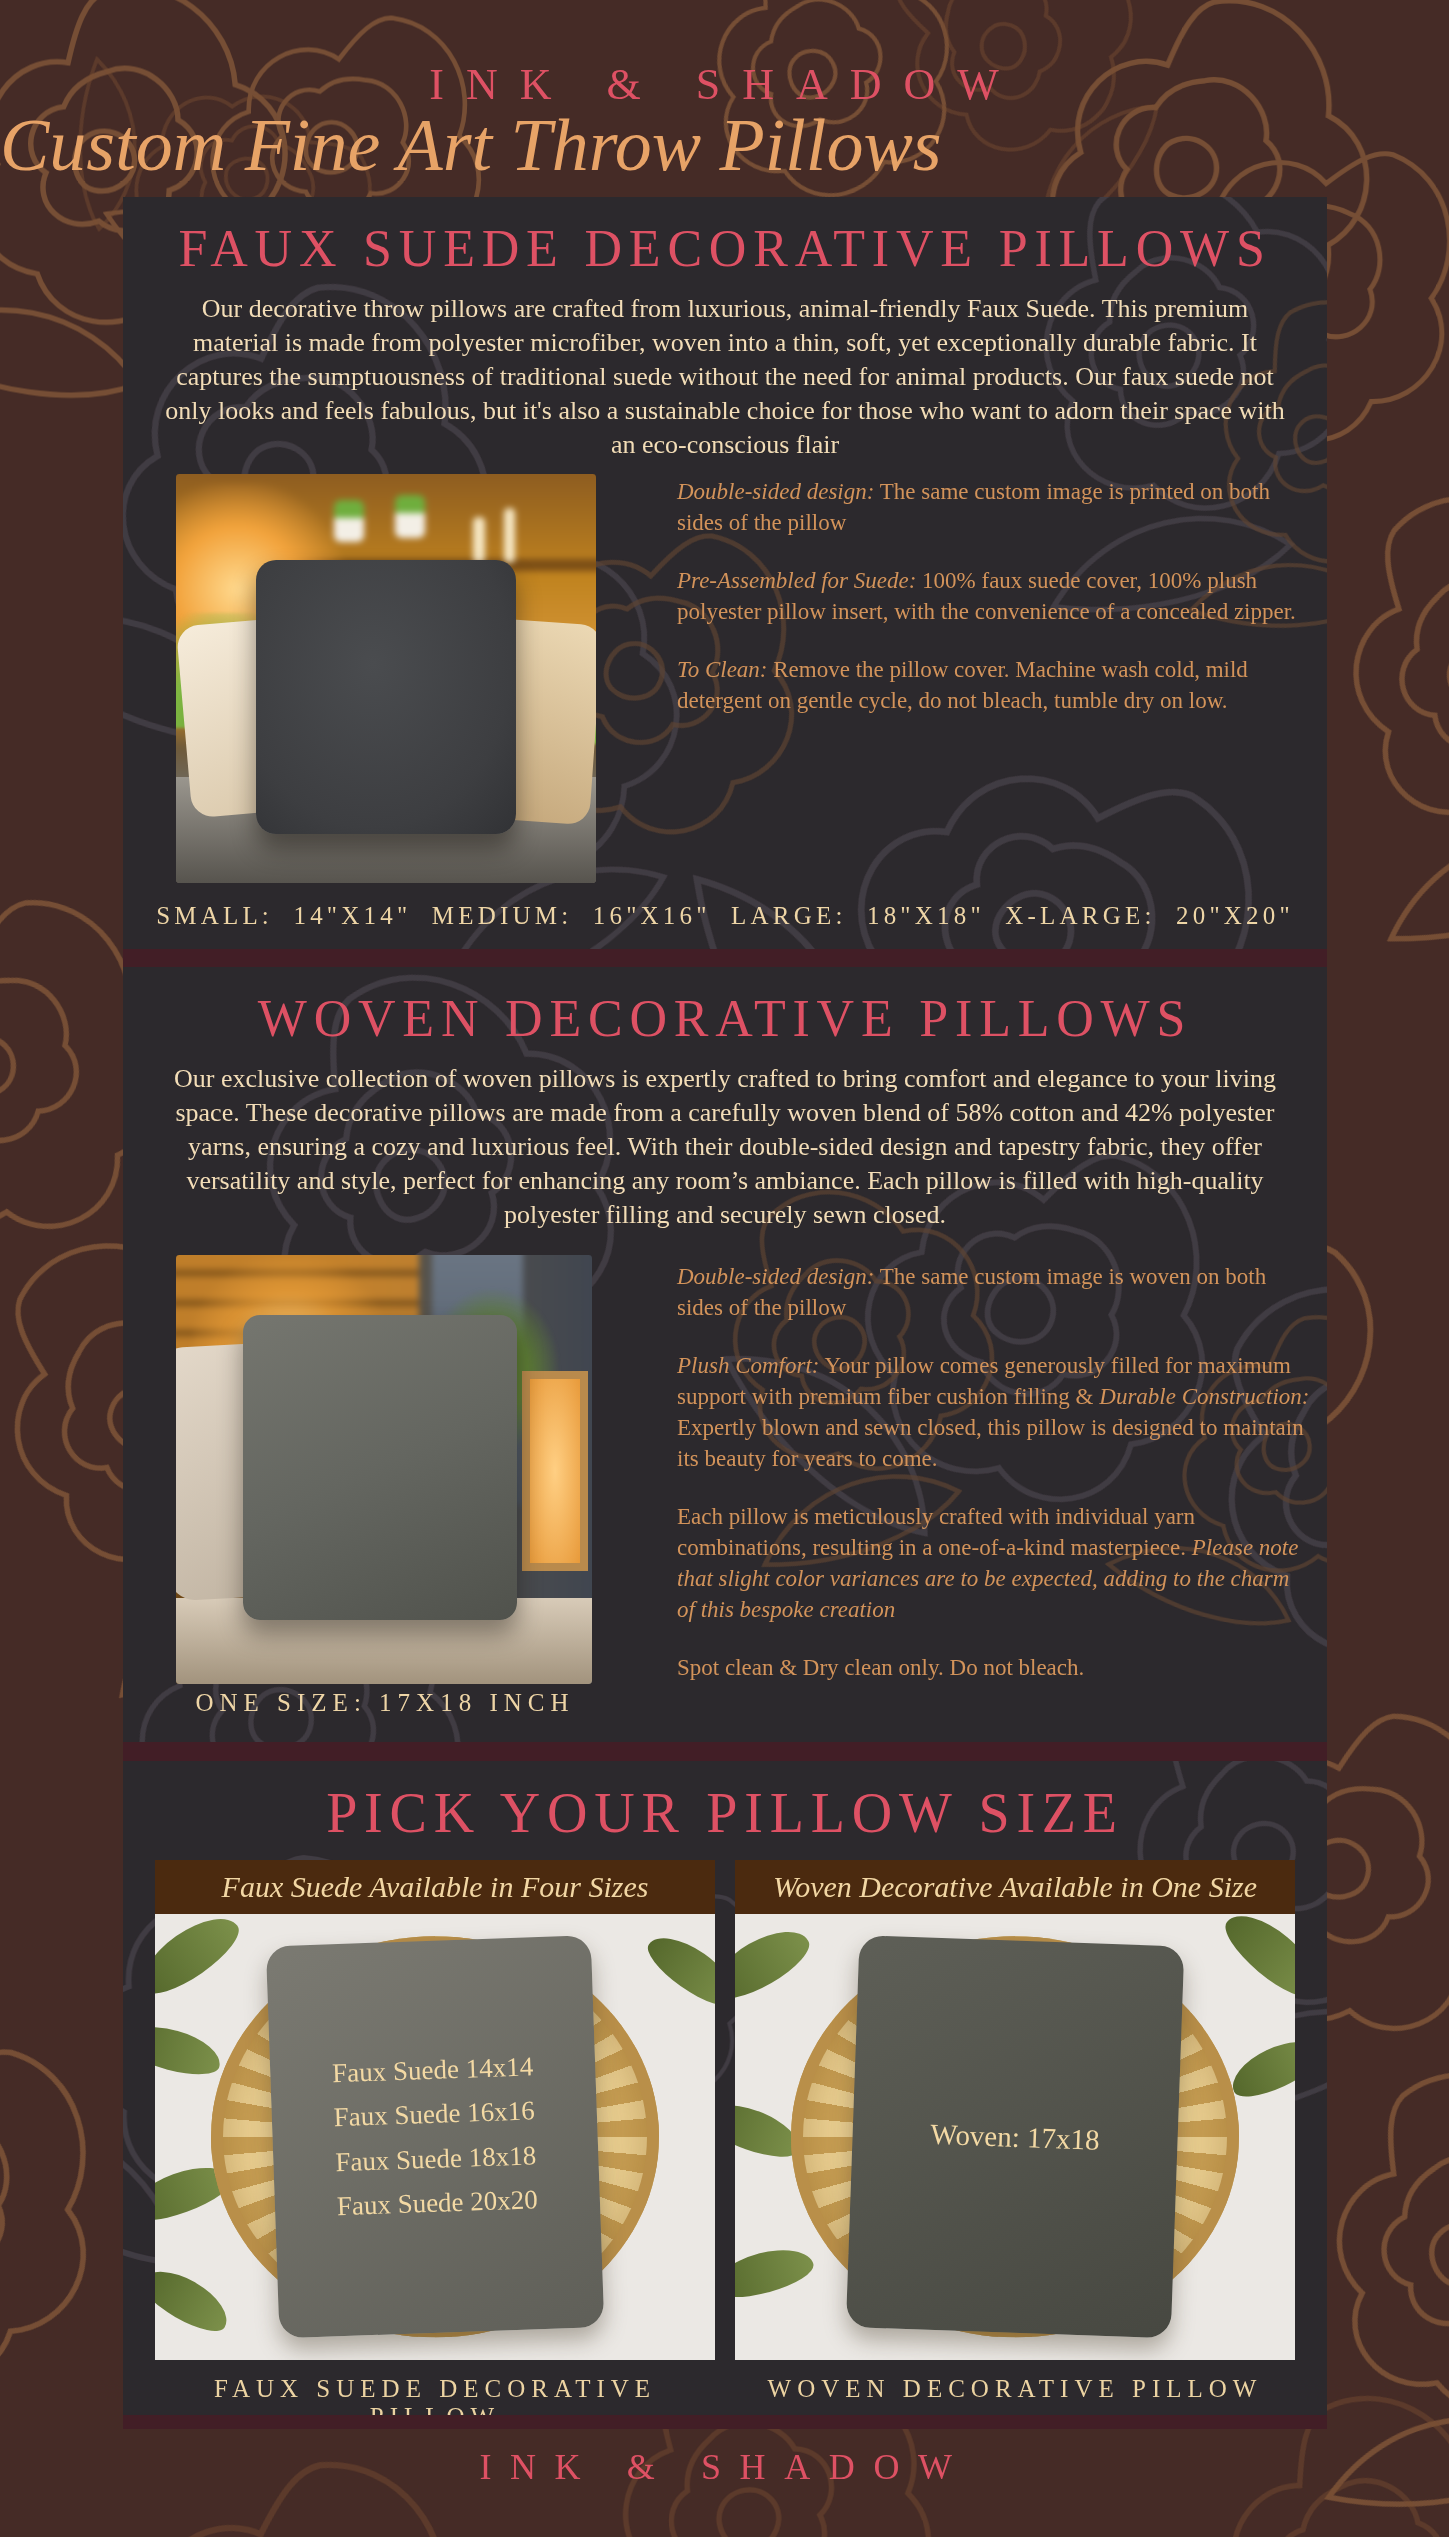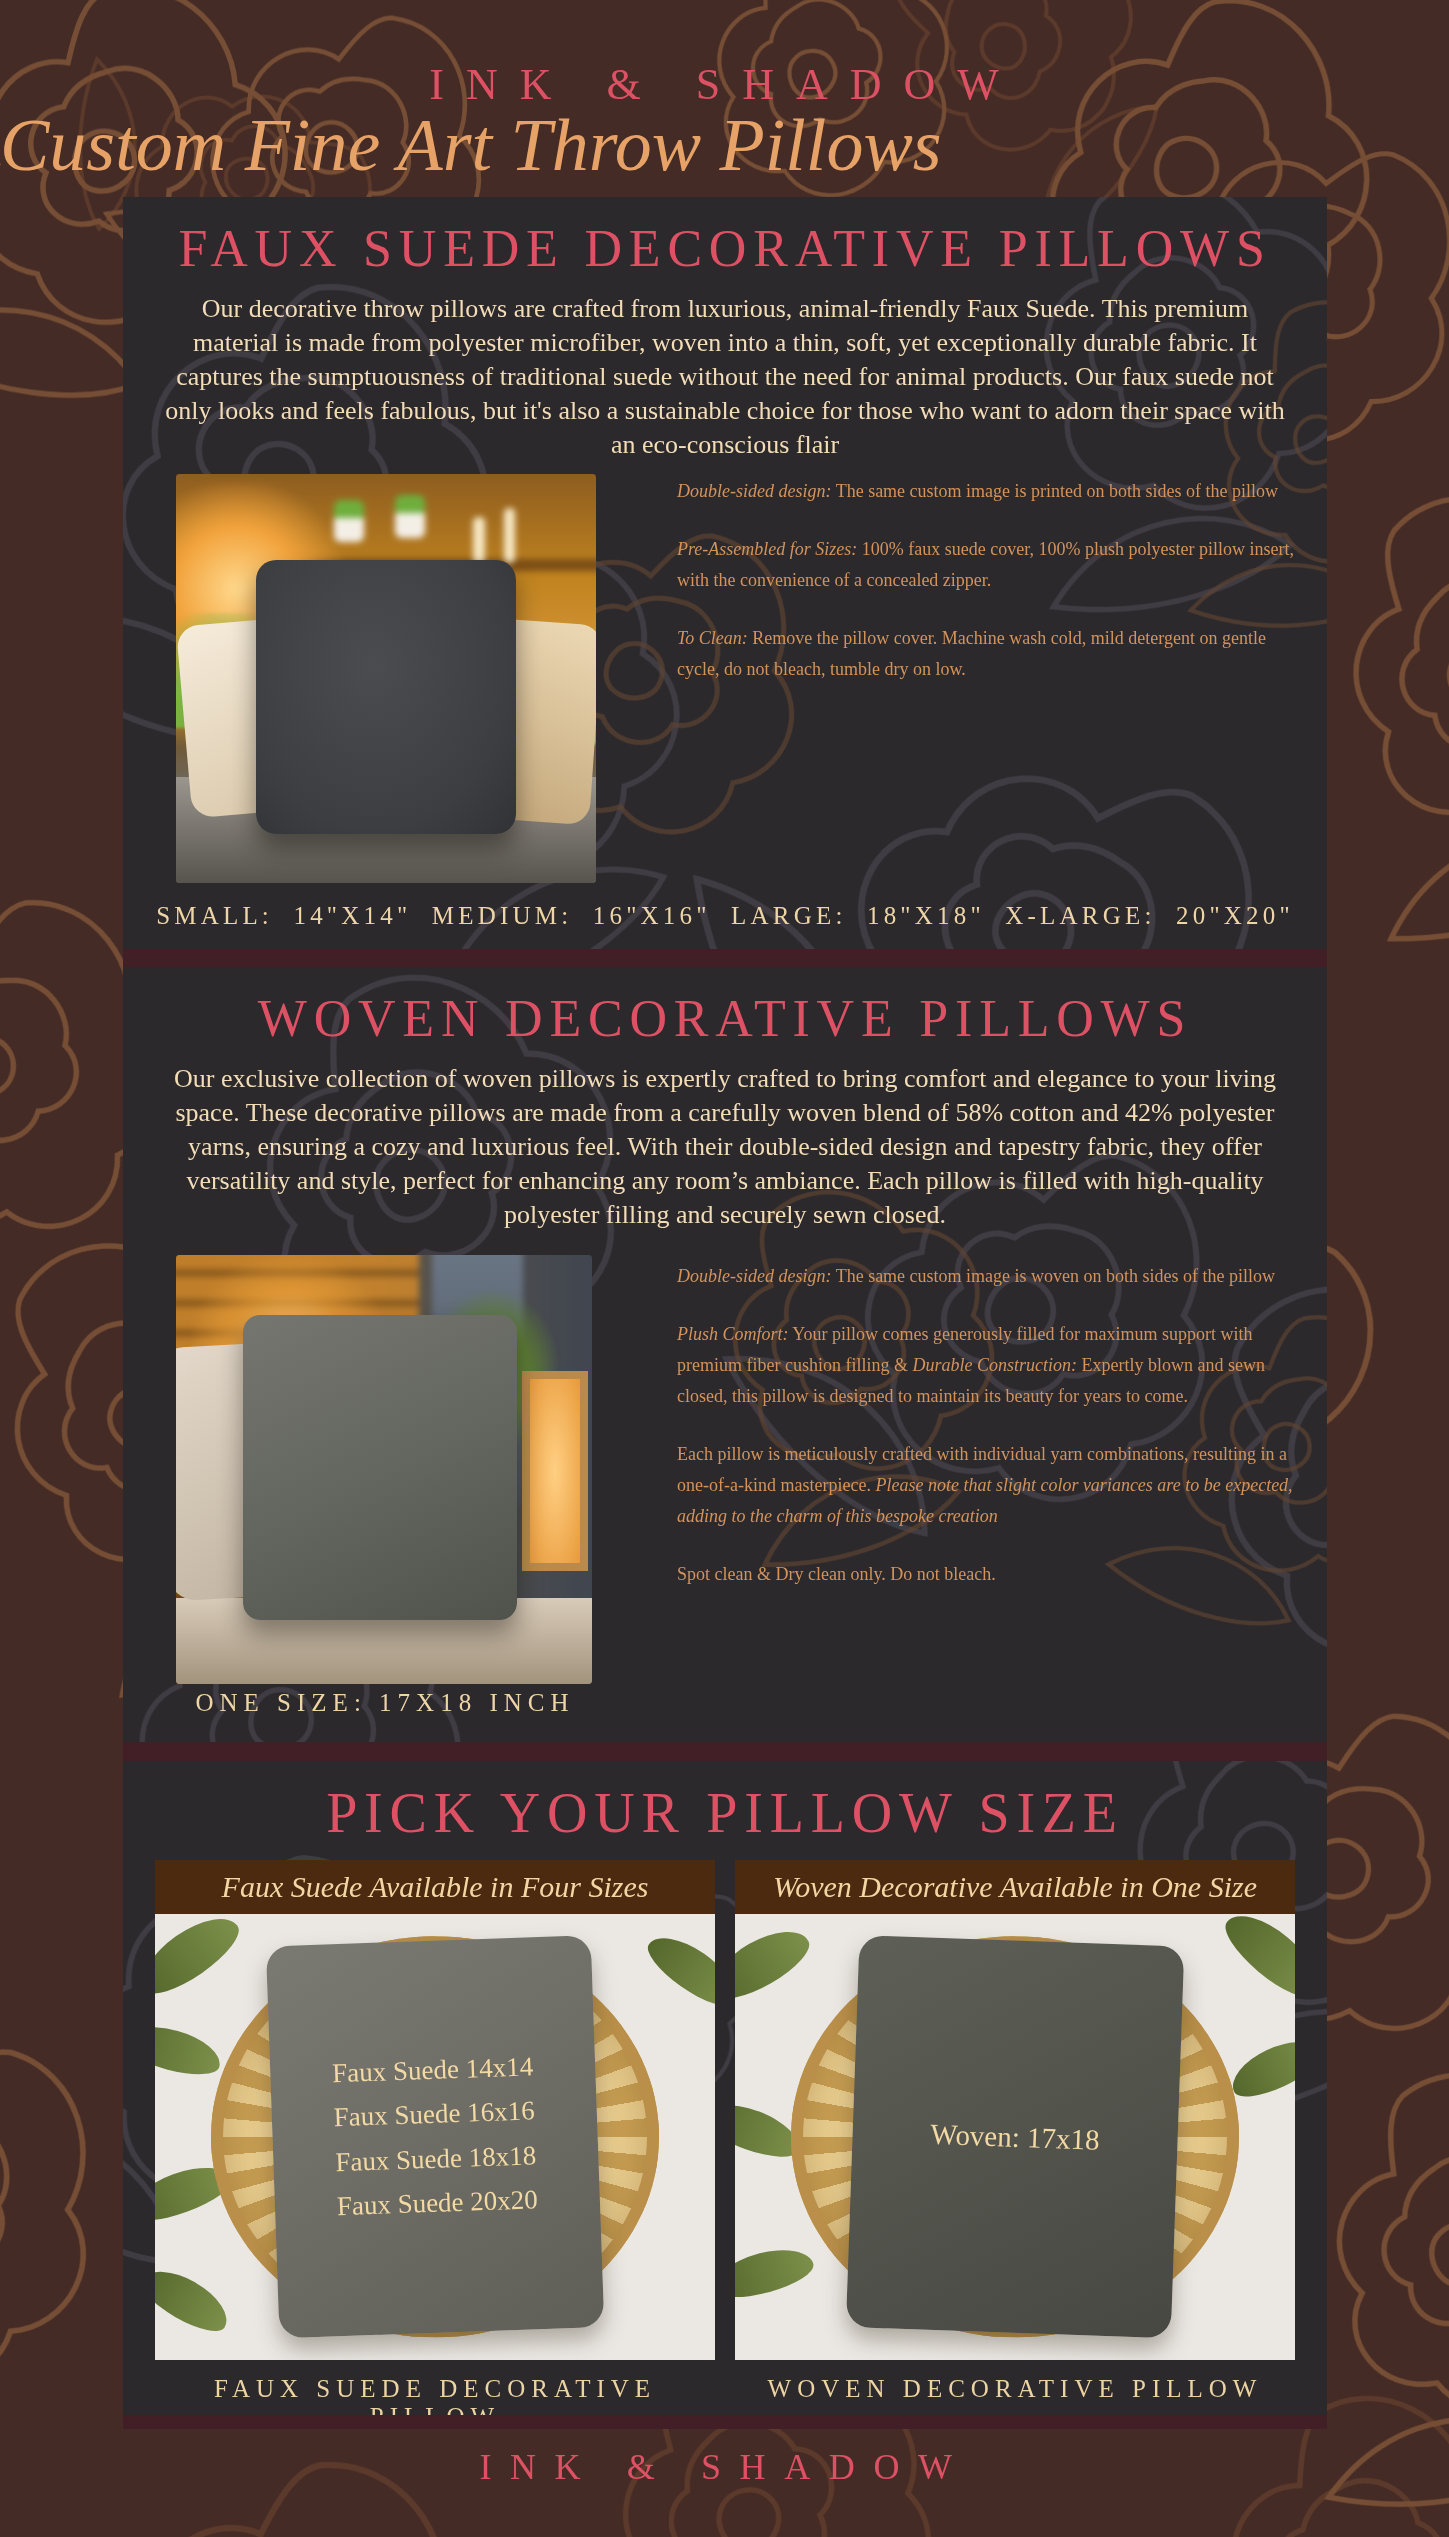--- a/index.html
+++ b/index.html
@@ -31,21 +31,21 @@
   .section-title{position:relative;margin:22px 0 0;text-align:center;font-weight:normal;z-index:1;
                  font-size:52px;letter-spacing:6.8px;color:#de5164;}
   .intro{position:relative;margin:13.5px auto 0;width:1133px;text-align:center;z-index:1;
          font-size:26px;line-height:34px;color:#f3ddb7;}
 
   .photo{position:absolute;overflow:hidden;border-radius:3.4px;z-index:1;}
   #photo-faux{left:53px;top:277px;width:420px;height:409px;}
   #photo-woven{left:53px;top:288px;width:416px;height:429px;}
 
   .bullets{position:absolute;left:554px;width:633px;z-index:1;
-           color:#d3935a;font-size:18px;line-height:31px;}
+           color:#d3935a;font-size:23px;line-height:31px;}
   #panel-faux .bullets{top:279px;}
   #panel-woven .bullets{top:294px;}
   .bullet{margin:0 0 27px;}
   .bullet em{font-style:italic;}
 
   .sizes-line{position:absolute;left:0;bottom:18.6px;width:100%;text-align:center;z-index:1;
               color:#eed5a6;font-size:25px;letter-spacing:4.2px;word-spacing:10px;}
   .one-size{position:absolute;left:0;top:722px;width:524px;text-align:center;z-index:1;
             color:#eed5a6;font-size:25px;letter-spacing:6px;}
 
@@ -191,21 +191,21 @@
       <div class="grass" style="left:-8%;top:34%;"></div>
       <div class="grass" style="right:-8%;top:38%;"></div>
       <div class="p1-sofa"></div>
       <div class="p1-pillow-cream"></div>
       <div class="p1-pillow-tan"></div>
       <div class="p1-pillow-main"></div>
     </div>
 
     <div class="bullets">
       <p class="bullet"><em>Double-sided design:</em><span> The same custom image is printed on both sides of the pillow</span></p>
-      <p class="bullet"><em>Pre-Assembled for Sizes:</em><span> 100% faux suede cover, 100% plush polyester pillow insert, with the convenience of a concealed zipper.</span></p>
+      <p class="bullet"><em>Pre-Assembled for Suede:</em><span> 100% faux suede cover, 100% plush polyester pillow insert, with the convenience of a concealed zipper.</span></p>
       <p class="bullet"><em>To Clean:</em><span> Remove the pillow cover. Machine wash cold, mild detergent on gentle cycle, do not bleach, tumble dry on low.</span></p>
     </div>
 
     <div class="sizes-line">SMALL: 14"X14" MEDIUM: 16"X16" LARGE: 18"X18" X-LARGE: 20"X20"</div>
   </section>
 
   <div class="divider" id="divider-1"></div>
 
   <section class="panel" id="panel-woven">
     <svg class="panel-flowers" width="1204" height="776" viewBox="0 0 1424 917">

